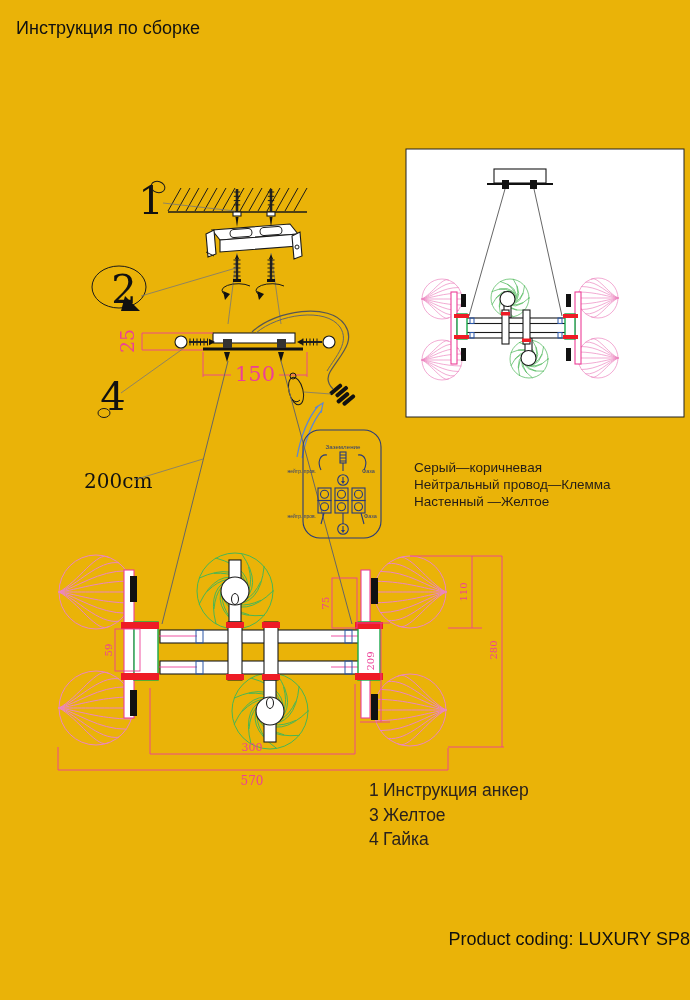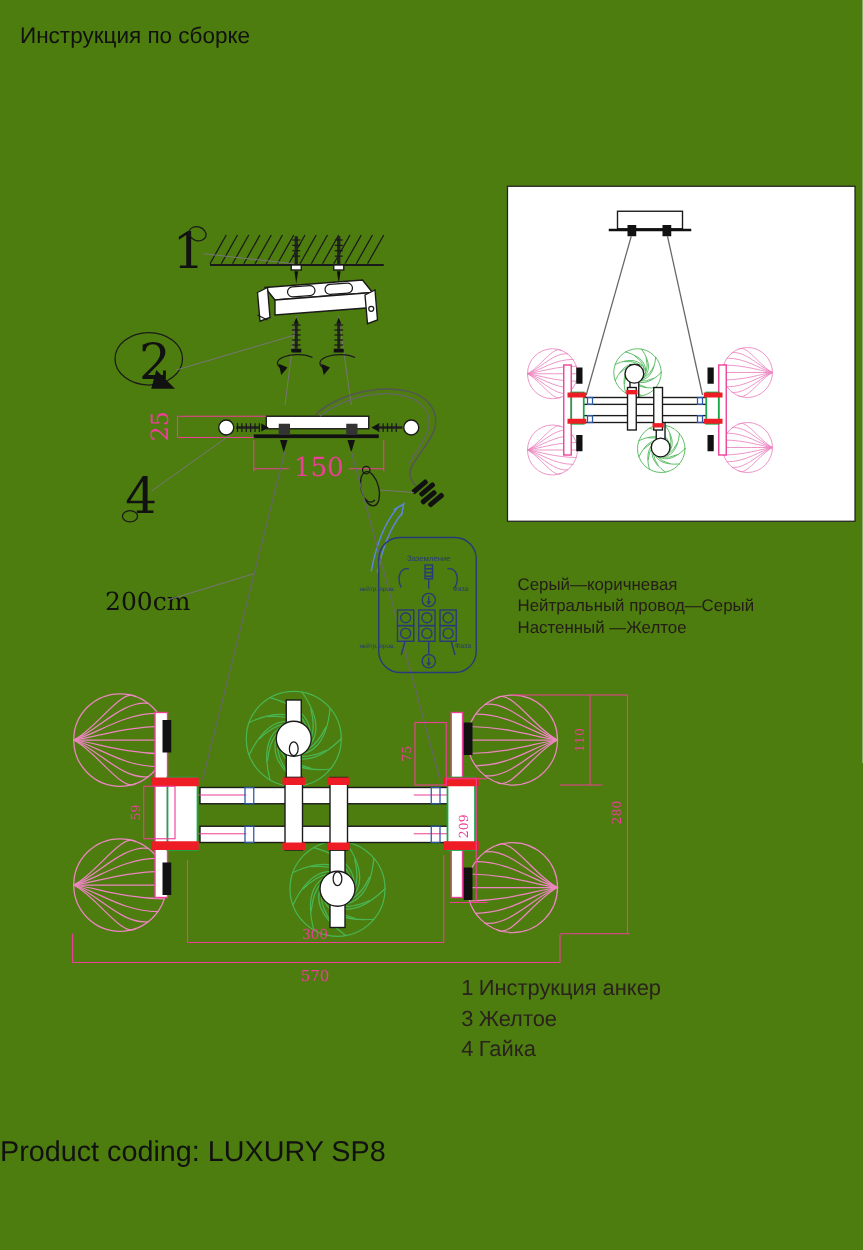--- a/index.html
+++ b/index.html
@@ -1,23 +1,23 @@
 <!DOCTYPE html>
 <html><head>
 <meta charset="utf-8">
 <style>
   *{margin:0;padding:0;box-sizing:border-box}
   html,body{width:690px;height:1000px;background:#fff;font-family:"Liberation Sans",sans-serif}
-  .page{position:absolute;left:0;top:0;width:690px;height:1000px;background:#4d7c0f;overflow:hidden}
+  .page{position:absolute;left:0;top:0;width:690px;height:1000px;background:#eab308;overflow:hidden}
   svg.draw{position:absolute;left:0;top:0}
   .title{position:absolute;left:16px;top:18px;font-size:18px;color:#111}
   .legend{position:absolute;left:414px;top:459px;font-size:13.5px;line-height:17px;color:#241d18}
   .parts{position:absolute;left:369px;top:778px;font-size:17.5px;line-height:24.5px;color:#2a221d}
   .parts .num{display:inline-block;min-width:14px}
-  .product{position:absolute;left:0;right:0;top:908px;text-align:left;font-size:23px;color:#111}
+  .product{position:absolute;left:0;right:0;top:929px;text-align:right;font-size:18px;color:#111}
 
   
   .ln{stroke:#1a1a1a;fill:none;stroke-width:1}
   .lnw{stroke:#1a1a1a;fill:#fff;stroke-width:1.1}
   .thin{stroke:#777;stroke-width:.8;fill:none}
   .wire{stroke:#666;stroke-width:1;fill:none}
   .wire2{stroke:#555;stroke-width:1.2;fill:none}
   .blk{fill:#111;stroke:none}
   .dimln{stroke:var(--dim);stroke-width:.9;fill:none}
   text.dim{fill:var(--dim);font-family:"DejaVu Serif",serif}
@@ -539,21 +539,21 @@
       </g>
       <g>
         <path d="M58,747 V770 M448,748 V770 M58,770 H448" class="dimln"></path>
         <text class="dim" font-size="12" text-anchor="middle" x="252" y="785">570</text>
       </g>
     </g>
   </svg>
 
   <div class="legend">
     <div>Серый—коричневая</div>
-    <div>Нейтральный провод—Серый</div>
+    <div>Нейтральный провод—Клемма</div>
     <div>Настенный —Желтое</div>
   </div>
 
   <div class="parts">
     <div><span class="num">1</span><span>Инструкция анкер</span></div>
     <div><span class="num">3</span><span>Желтое</span></div>
     <div><span class="num">4</span><span>Гайка</span></div>
   </div>
 
   <div class="product">Product coding: LUXURY SP8</div>

